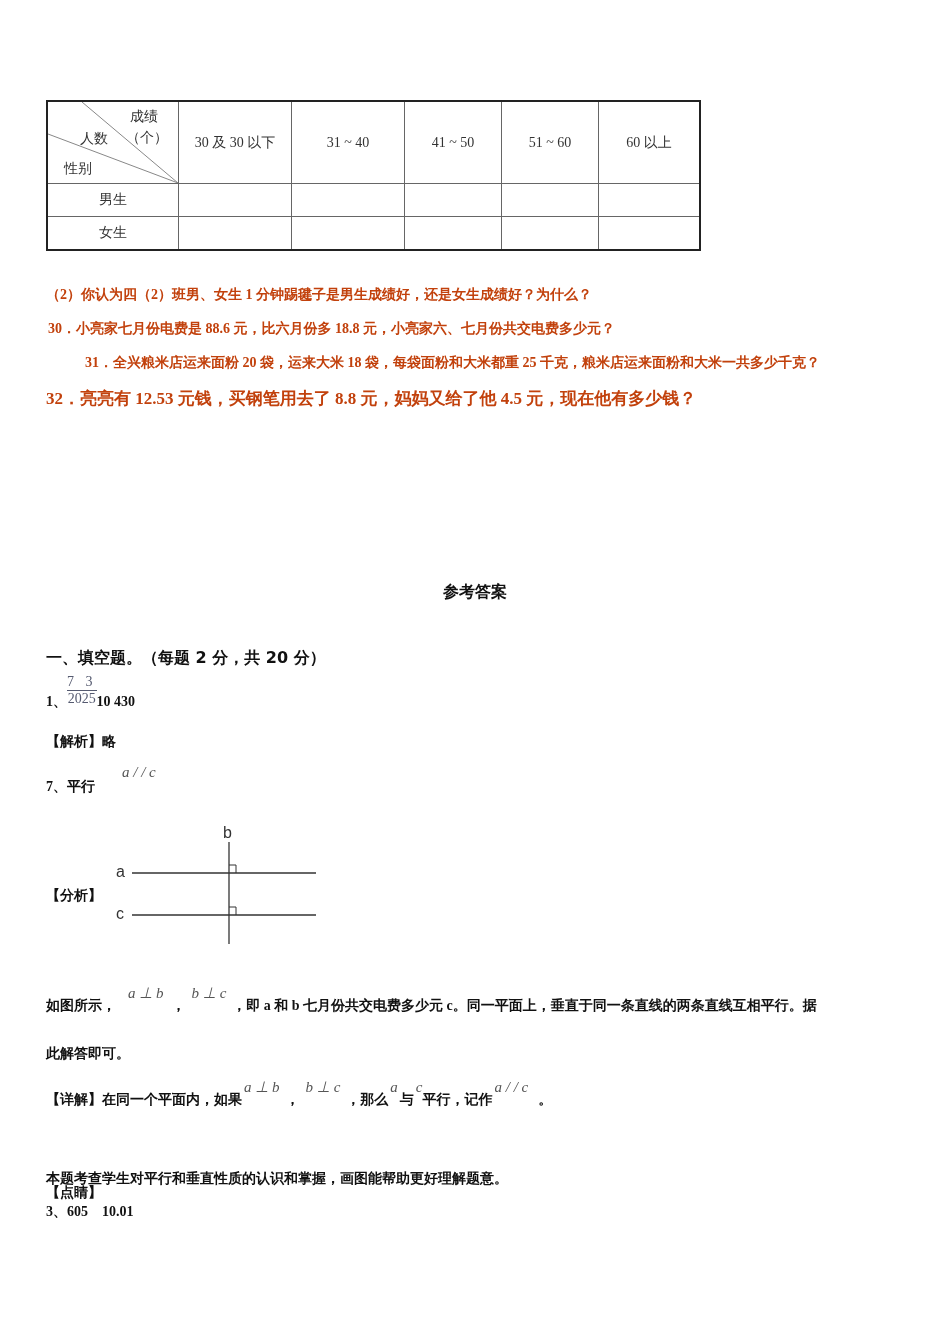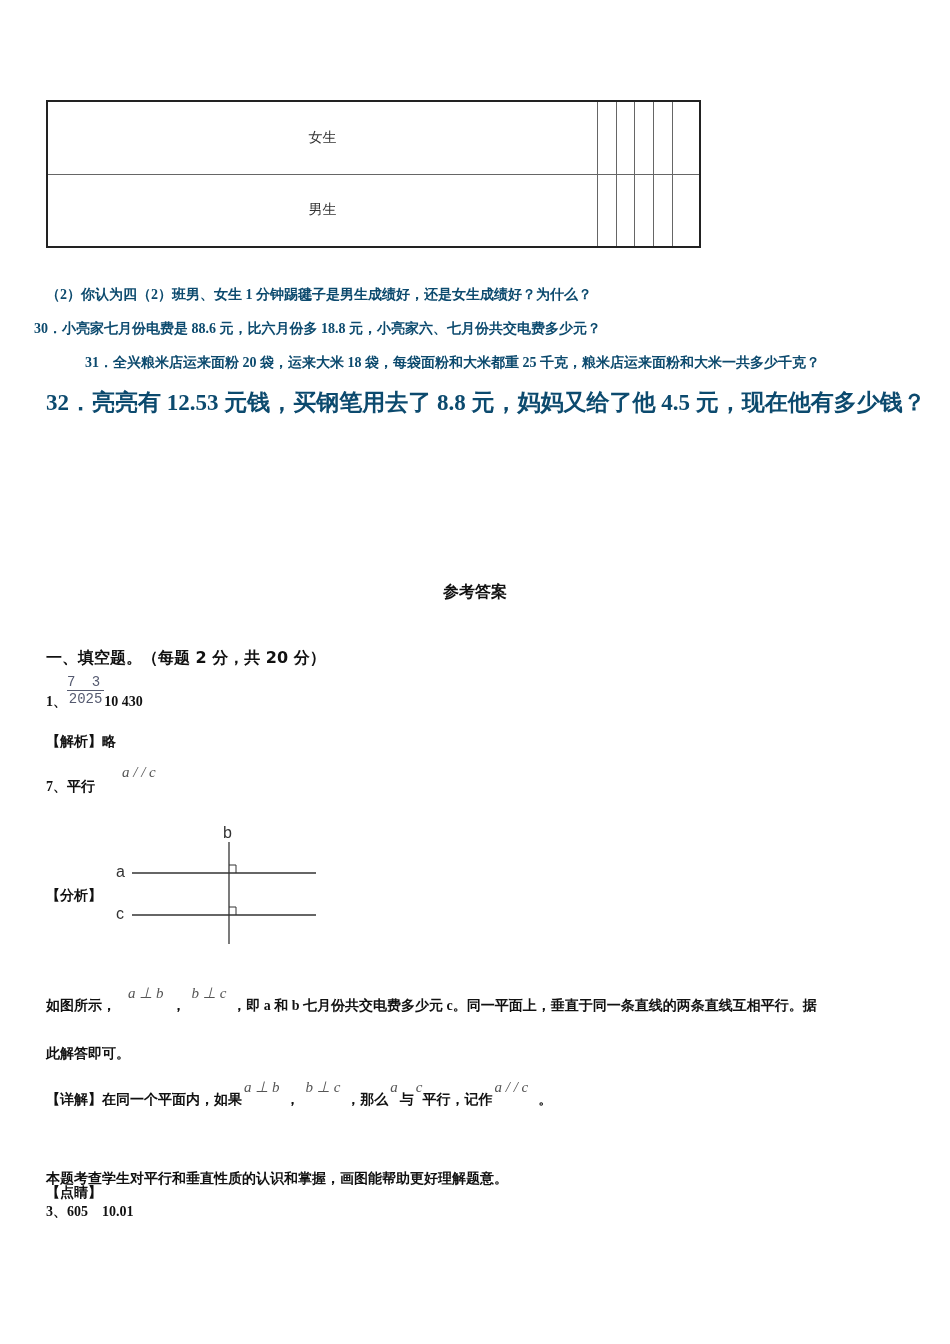--- a/index.html
+++ b/index.html
@@ -10,59 +10,76 @@
   .stat-table { position: absolute; left: 46px; top: 100px; width: 655px; height: 148px;
                 border-collapse: collapse; border: 2px solid #222; }
   .stat-table td { border: 1px solid #666; text-align: center; vertical-align: middle;
                    font-family: "Liberation Serif", serif; font-size: 14px; color: #333; padding: 0; }
   .hdr-row td { height: 81px; }
   .body-row td { height: 32px; }
   .diag-cell { position: relative; width: 130px; }
   .diag-cell svg { position: absolute; left: 0; top: 0; }
   .diag-lbl { position: absolute; font-size: 14px; color: #333; font-family: "Liberation Serif", serif; }
   
-  .q { position: absolute; font-family: "Liberation Serif", serif; font-weight: bold; font-size: 14px; color: #0c4a6e; white-space: nowrap; }
-  .q32 { font-size: 23px; }
+  .q { position: absolute; font-family: "Liberation Serif", serif; font-weight: bold; font-size: 14px; color: #c2410c; white-space: nowrap; }
+  .q32 { font-size: 17px; }
   .title { position: absolute; left: 0; width: 950px; top: 582px; text-align: center;
            font-family: "DejaVu Sans", sans-serif; font-weight: bold; font-size: 16px; }
   .line { position: absolute; font-family: "Liberation Serif", serif; font-weight: bold; font-size: 14px; white-space: nowrap; }
   .math { font-family: "Liberation Serif", serif; font-style: italic; font-weight: normal; color: #555; font-size: 15px; }
   .math-up { position: relative; top: -12px; }
-  .frac { display: inline-block; vertical-align: middle; text-align: center; color: #555a70; font-weight: normal; font-family: Liberation Mono, monospace; font-size: 14px; line-height: 16px; position: relative; top: -6px; }
+  .frac { display: inline-block; vertical-align: middle; text-align: center; color: #555a70; font-weight: normal; font-family: Liberation Serif, serif; font-size: 14px; line-height: 16px; position: relative; top: -6px; }
   .frac .num { display: block; letter-spacing: 4px; }
   .frac .bar { display: block; height: 1px; background: #555a70; }
   .frac .den { display: block; }
   .fig-label { font-family: "Liberation Sans", sans-serif; font-size: 16px; color: #333; position: absolute; }
 </style>
 </head>
 <body>
 
 <table class="stat-table">
   <tbody>
+      <tr class="hdr-row">
+    <td class="diag-cell">
+      <svg width="130" height="81">
+        <line x1="34" y1="0" x2="130" y2="81" stroke="#888" stroke-width="1"></line>
+        <line x1="0" y1="32" x2="130" y2="81" stroke="#888" stroke-width="1"></line>
+      </svg>
+      <span class="diag-lbl" style="left:82px; top:6px;">成绩</span>
+      <span class="diag-lbl" style="left:78px; top:27px;">（个）</span>
+      <span class="diag-lbl" style="left:32px; top:28px;">人数</span>
+      <span class="diag-lbl" style="left:16px; top:58px;">性别</span>
+    </td>
+    <td style="width:112px">30 及 30 以下</td>
+    <td style="width:112px">31 ~ 40</td>
+    <td style="width:96px">41 ~ 50</td>
+    <td style="width:96px">51 ~ 60</td>
+    <td>60 以上</td>
+  </tr>
   <tr class="body-row">
-    <td>女生</td>
+    <td>男生</td>
     <td></td>
     <td></td>
     <td></td>
     <td></td>
     <td></td>
   </tr>
   <tr class="body-row">
-    <td>男生</td>
+    <td>女生</td>
     <td></td>
     <td></td>
     <td></td>
     <td></td>
     <td></td>
   </tr>
 </tbody>
   </table>
 
 <div class="q" style="left:46px; top:286px;">（2）你认为四（2）班男、女生 1 分钟踢毽子是男生成绩好，还是女生成绩好？为什么？</div>
-<div class="q" style="left:34px; top:320px;">30．小亮家七月份电费是 88.6 元，比六月份多 18.8 元，小亮家六、七月份共交电费多少元？</div>
+<div class="q" style="left:48px; top:320px;">30．小亮家七月份电费是 88.6 元，比六月份多 18.8 元，小亮家六、七月份共交电费多少元？</div>
 <div class="q" style="left:46px; top:354px;margin-left:39px;">31．全兴粮米店运来面粉 20 袋，运来大米 18 袋，每袋面粉和大米都重 25 千克，粮米店运来面粉和大米一共多少千克？</div>
 <div class="q q32" style="left:46px; top:387px;">32．亮亮有 12.53 元钱，买钢笔用去了 8.8 元，妈妈又给了他 4.5 元，现在他有多少钱？</div>
 
 <div class="title">参考答案</div>
 
 <div class="line" style="left:46px; top:648px; font-weight:bold; font-family:'DejaVu Sans',sans-serif; font-size:16px;">一、填空题。（每题 2 分，共 20 分）</div>
 
 <div class="line" style="left:46px; top:670px;">
   <span style="position:relative; top:16px;">1、</span><span class="frac" style="top:4px;"><span class="num">7 3</span><span class="bar"></span><span class="den">2025</span></span><span style="position:relative; top:16px;">10 430</span>
 </div>

